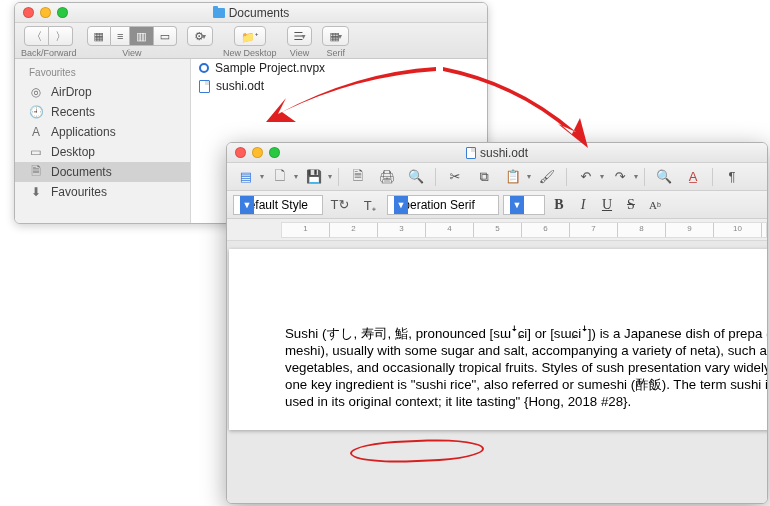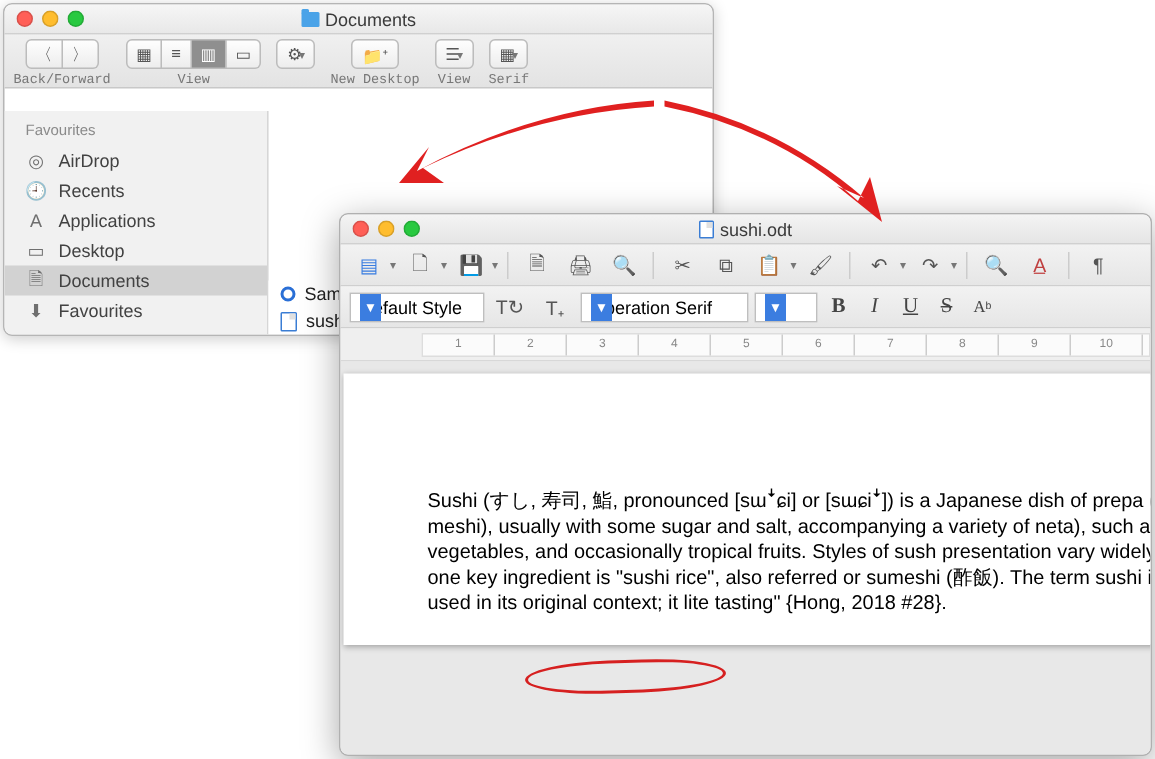--- a/index.html
+++ b/index.html
@@ -1,41 +1,41 @@
 <!DOCTYPE html>
 <html><head>
 <meta charset="utf-8">
 <style>
 * { box-sizing: border-box; margin: 0; padding: 0; font-family: -apple-system, "Helvetica Neue", Arial, sans-serif; }
 body { width: 770px; height: 506px; background: #fff; position: relative; overflow: hidden; }
 
 
-.finder { position: absolute; left: 2px; top: 2px; width: 474px; height: 222px; background: #fff; border: 1px solid #b5b5b5; border-radius: 6px; box-shadow: 0 2px 10px rgba(0,0,0,.2); overflow: hidden; }
+.finder { position: absolute; left: 14px; top: 2px; width: 474px; height: 222px; background: #fff; border: 1px solid #b5b5b5; border-radius: 6px; box-shadow: 0 2px 10px rgba(0,0,0,.2); overflow: hidden; }
 .titlebar { height: 20px; background: linear-gradient(#f6f6f6,#e8e8e8); border-bottom: 1px solid #d0d0d0; display: flex; align-items: center; padding: 0 8px; position: relative; }
 .traffic { display: flex; gap: 6px; }
 .dot { width: 11px; height: 11px; border-radius: 50%; border: .5px solid rgba(0,0,0,.15); }
 .red { background: #ff5f57; } .yellow { background: #ffbd2e; } .green { background: #28c940; }
 .win-title { position: absolute; left: 0; right: 0; text-align: center; font-size: 12px; color: #3a3a3a; display: flex; align-items: center; justify-content: center; gap: 4px; }
 .folder-ico { width: 12px; height: 10px; background: #4aa3e8; border-radius: 1px; position: relative; display: inline-block; }
 .folder-ico::before { content:""; position:absolute; top:-2px; left:0; width:5px; height:3px; background:#4aa3e8; border-radius:1px 1px 0 0; }
 
 .toolbar { height: 36px; background: linear-gradient(#f0f0f0,#e3e3e3); border-bottom: 1px solid #c8c8c8; display: flex; align-items: flex-start; padding: 3px 6px 0; gap: 10px; }
 .tb-group { display: flex; flex-direction: column; align-items: center; gap: 2px; }
-.tb-label { font-size: 9px; color: #777; font-family: Liberation Mono, monospace; }
+.tb-label { font-size: 9px; color: #777; }
 .segbtn { display: flex; }
 .btn { height: 20px; background: linear-gradient(#fefefe,#ededed); border: 1px solid #bcbcbc; display: flex; align-items: center; justify-content: center; padding: 0 6px; cursor: pointer; }
 .segbtn .btn + .btn { border-left: none; }
 .segbtn .btn:first-child { border-radius: 4px 0 0 4px; }
 .segbtn .btn:last-child { border-radius: 0 4px 4px 0; }
 .btn.solo { border-radius: 4px; }
 .btn.active { background: #8f8f8f; }
 .tb-icon { font-size: 11px; color: #555; }
 .btn.active .tb-icon { color: #fff; }
 
-.finder-body { display: flex; height: calc(100% - 56px); align-items: flex-end; }
+.finder-body { display: flex; height: calc(100% - 56px); }
 .sidebar { width: 176px; background: #f1f1f1; border-right: 1px solid #d6d6d6; padding: 6px 0; font-size: 12px; }
 .side-hdr { color: #8a8a8a; font-size: 10px; padding: 2px 14px 4px; font-weight: 500; }
 .side-item { display: flex; align-items: center; gap: 8px; padding: 2px 14px; color: #424242; cursor: pointer; height: 20px; }
 .side-item.selected { background: #d2d2d2; }
 .side-icon { width: 14px; text-align: center; color: #6f6f6f; font-size: 12px; }
 
 .filelist { flex: 1; background: #fff; font-size: 12px; }
 .file-item { display: flex; align-items: center; gap: 6px; padding: 1px 8px; height: 18px; color: #222; cursor: pointer; }
 .ffolder { background:#6fb1e8; width:13px; height:10px; border-radius:1px; position:relative; }
 .ffolder::before { content:""; position:absolute; top:-2px; left:0; width:5px; height:2px; background:#6fb1e8; }

